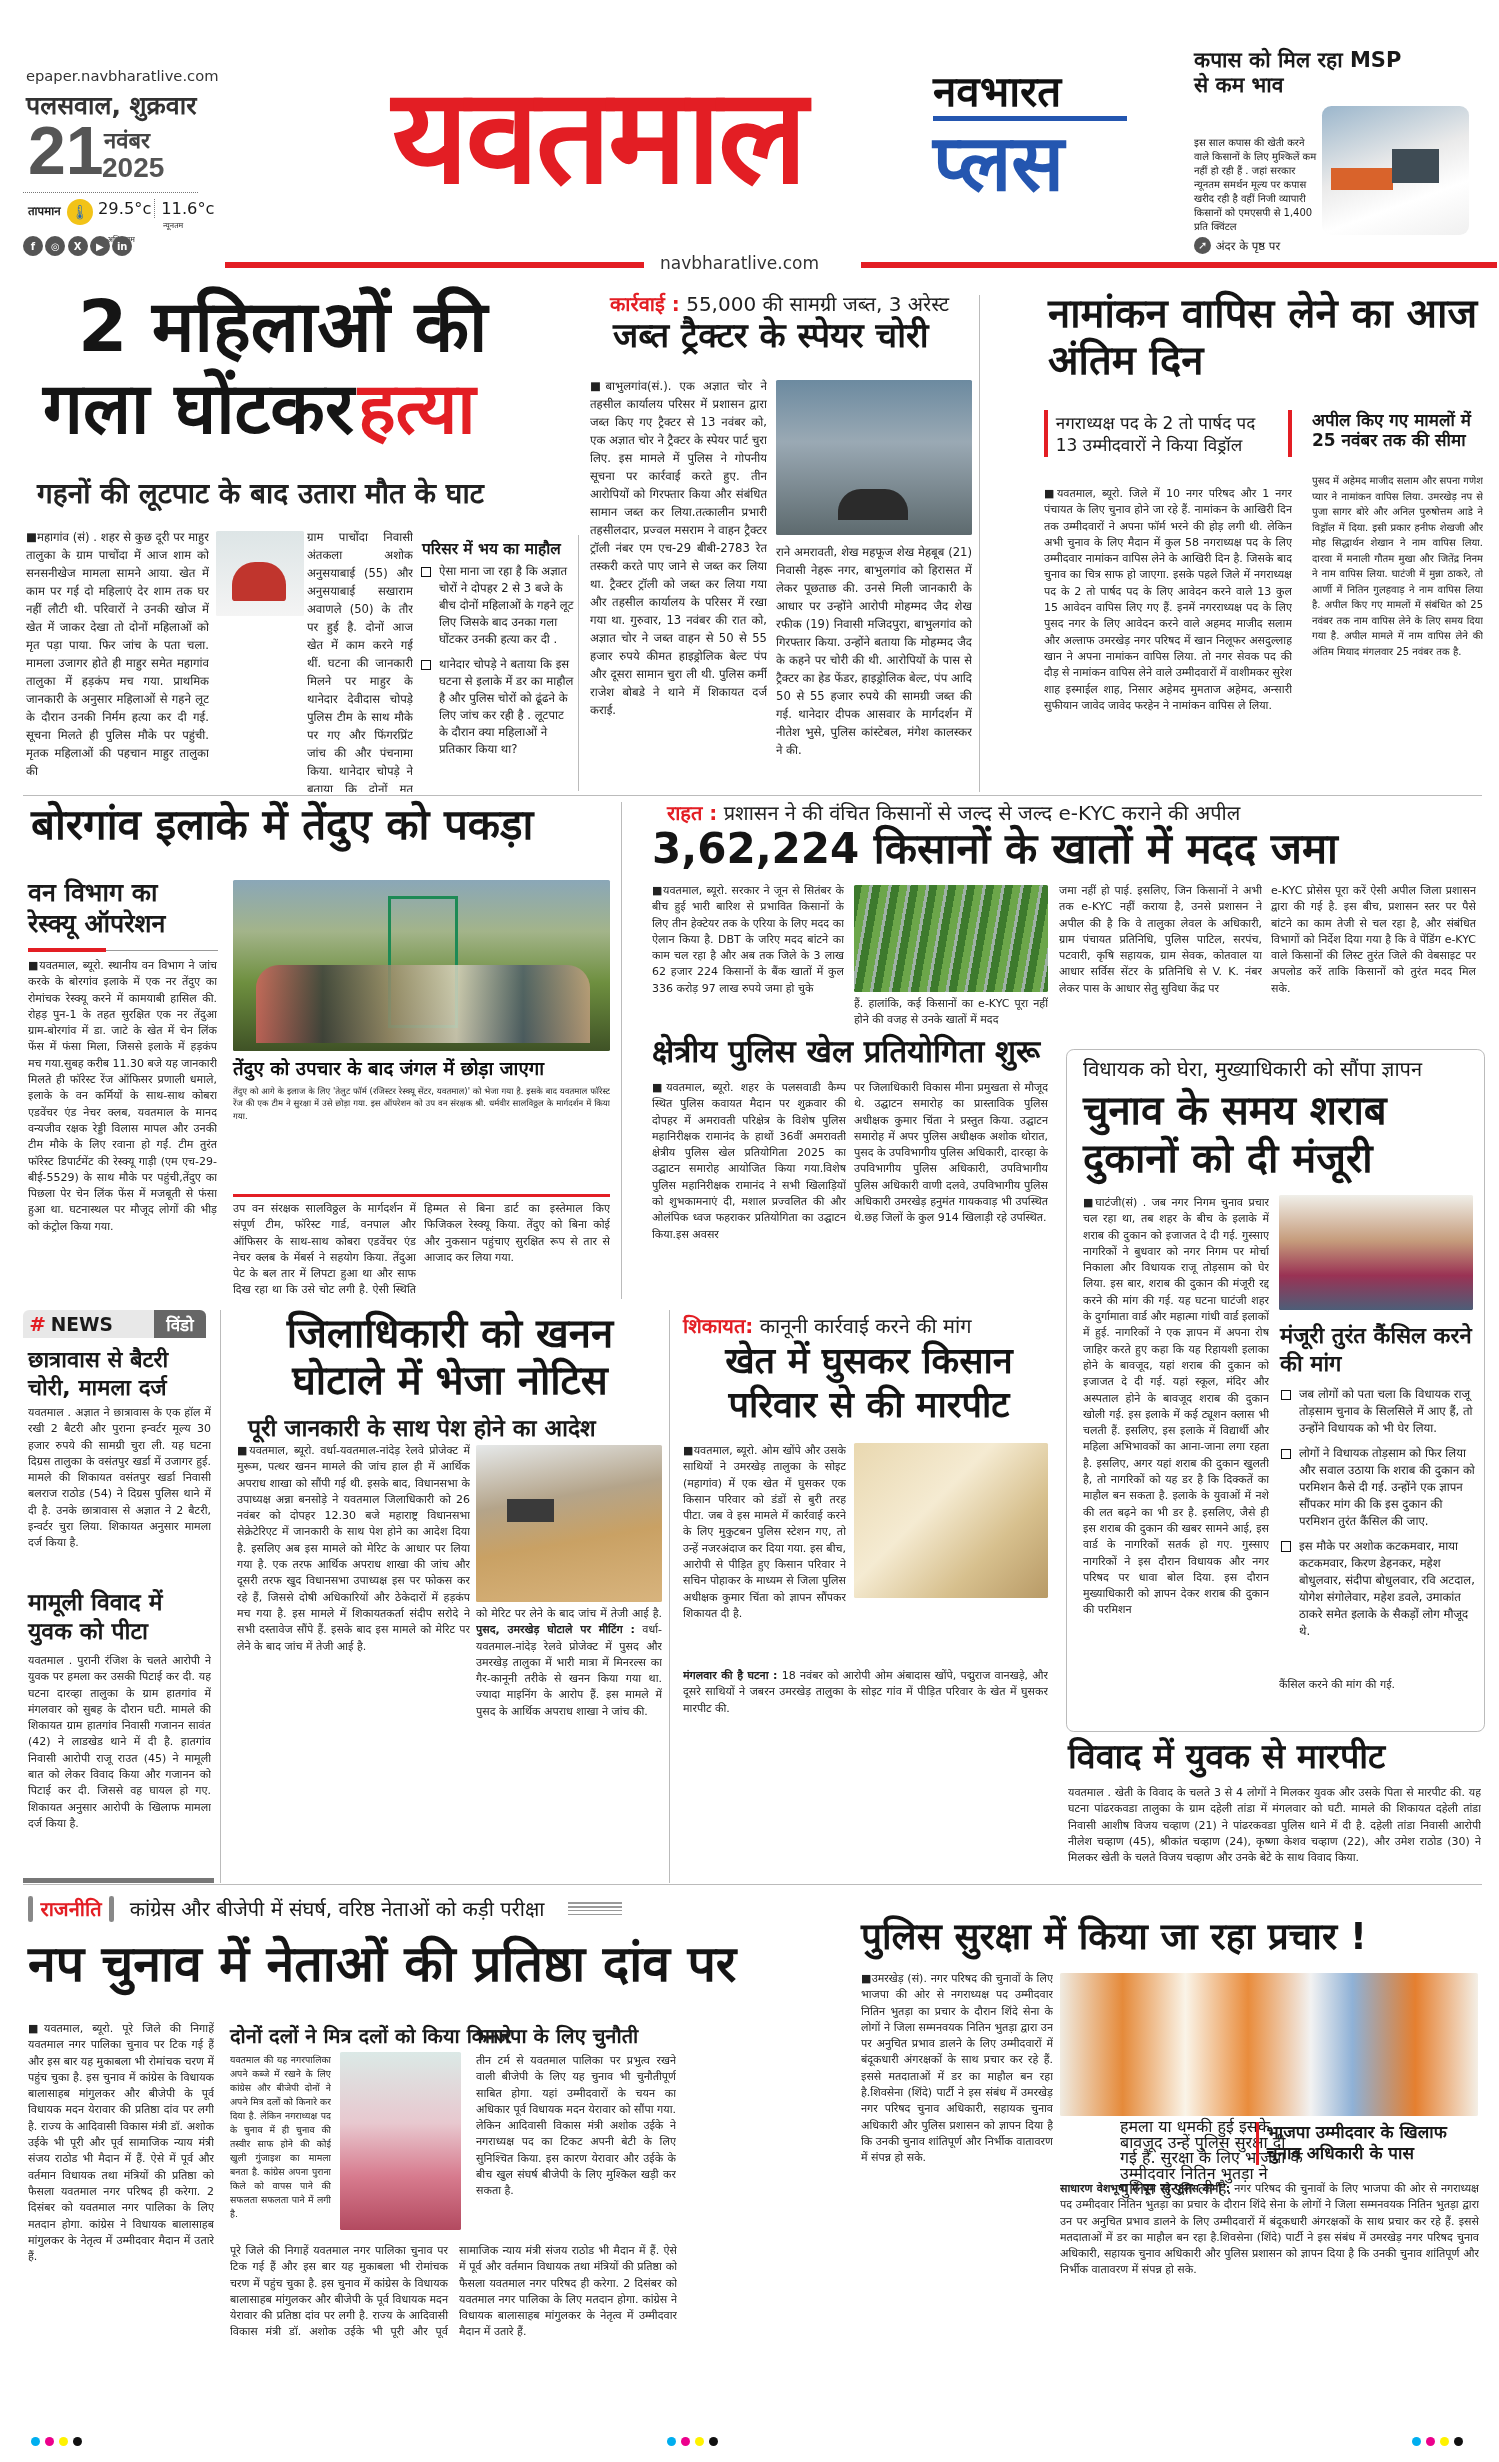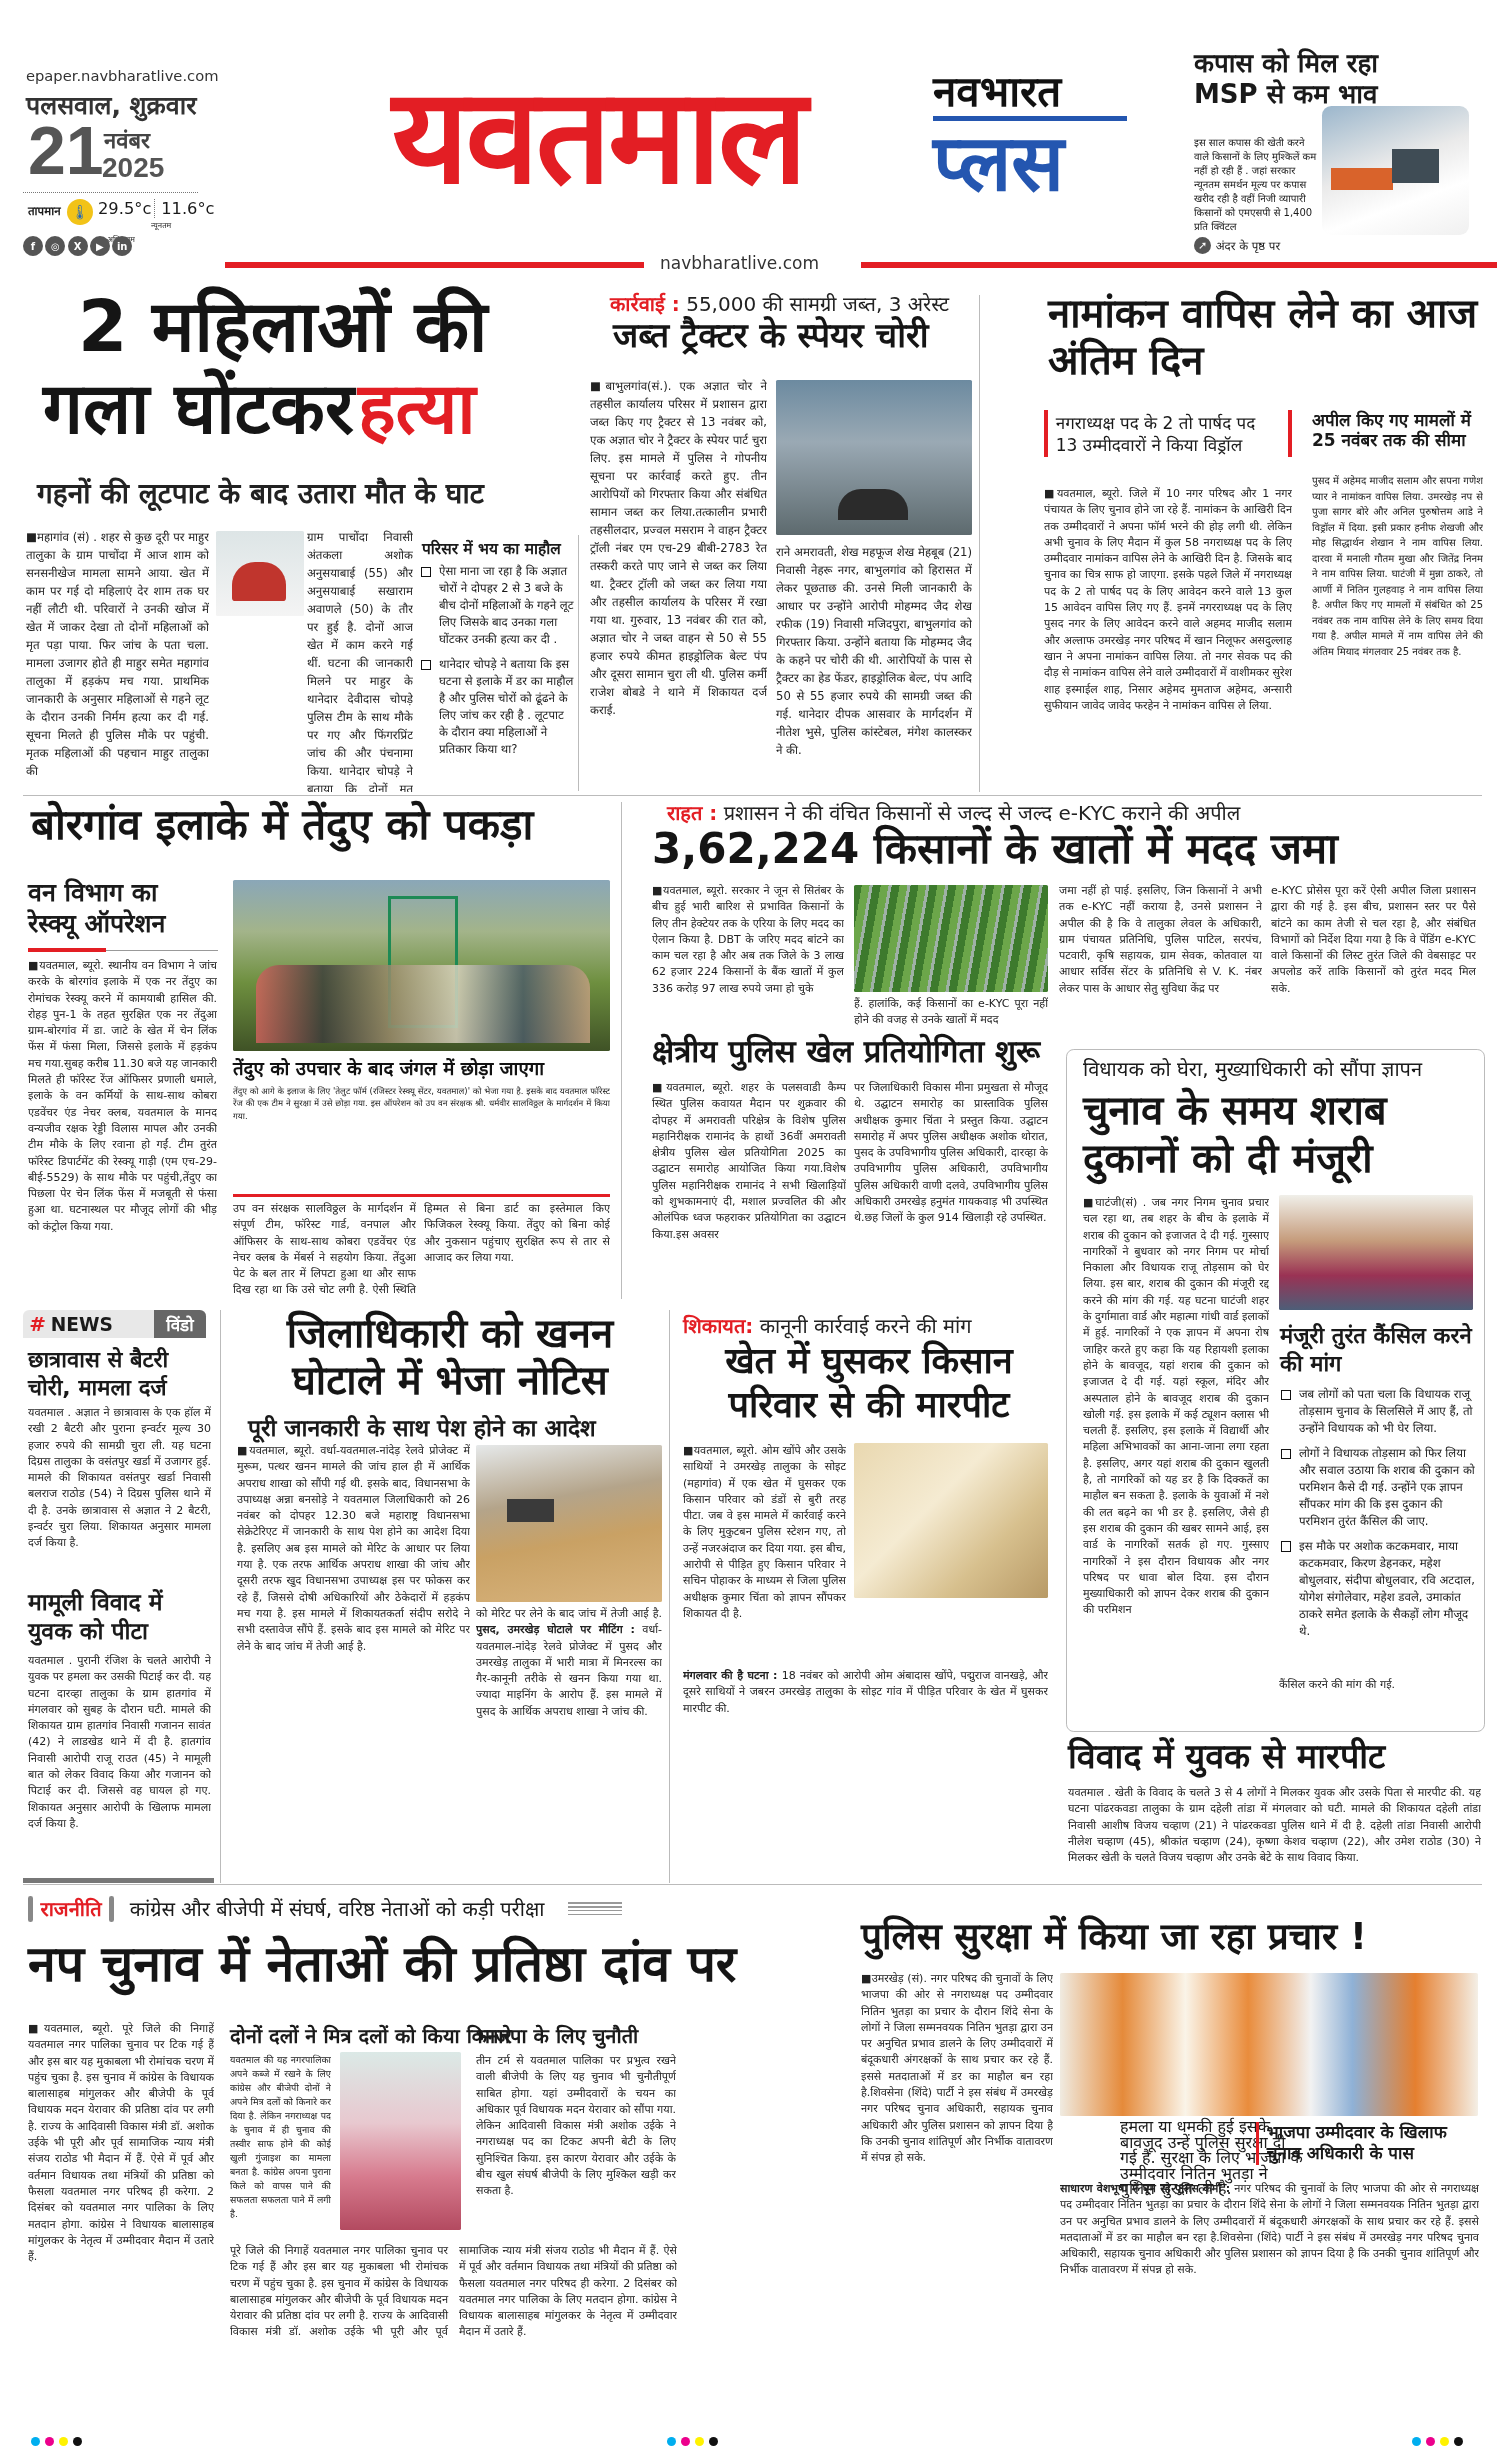--- a/index.html
+++ b/index.html
@@ -28,38 +28,38 @@
 <div class="abs" style="left:26px;top:87px;font-size:25px;font-weight:bold;color:#333;">पलसवाल, शुक्रवार</div>
 <div class="abs" style="left:28px;top:116px;font-size:68px;font-weight:bold;color:#555;line-height:1;font-family:'Liberation Sans',sans-serif;">21</div>
 <div class="abs" style="left:104px;top:124px;font-size:22px;font-weight:bold;color:#444;">नवंबर</div>
 <div class="abs" style="left:102px;top:152px;font-size:28px;font-weight:bold;color:#555;font-family:'Liberation Sans',sans-serif;">2025</div>
 <div class="abs" style="left:23px;top:192px;width:175px;border-top:1.6px dotted #777;"></div>
 <div class="abs" style="left:28px;top:203px;font-size:11.6px;font-weight:bold;">तापमान</div>
 <div class="abs" style="left:67px;top:199px;width:26px;height:26px;border-radius:50%;background:#f2c318;display:flex;align-items:center;justify-content:center;font-size:14px;color:#1c66c2;">🌡</div>
 <div class="abs" style="left:98px;top:199px;font-size:16.3px;">29.5°c</div>
 <div class="abs" style="left:107px;top:234px;font-size:7.8px;text-align:center;">अधिकतम</div>
 <div class="abs" style="left:154px;top:199px;font-size:16.3px;border-left:1.6px dotted #777;padding-left:6.2px;">11.6°c</div>
-<div class="abs" style="left:151px;top:220px;font-size:7.8px;">न्यूनतम</div>
+<div class="abs" style="left:163px;top:220px;font-size:7.8px;">न्यूनतम</div>
 <div class="abs" id="social-row" style="left:23px;top:236px;display:flex;">
     <span class="social">f</span>
     <span class="social">◎</span>
     <span class="social">X</span>
     <span class="social">▶</span>
     <span class="social">in</span>
   </div>
 
 <div class="abs" style="left:392px;top:70px;width:535px;height:136px;color:#e31e24;font-size:132px;font-weight:bold;line-height:132px;letter-spacing:-3.1px;font-family:'DejaVu Sans',sans-serif;">यवतमाल</div>
 <div class="abs" style="left:933px;top:71px;font-size:42px;font-weight:bold;color:#111;line-height:1;">नवभारत</div>
 <div class="abs" style="left:933px;top:116px;width:194px;height:4.7px;background:#2456b0;"></div>
 <div class="abs" style="left:933px;top:124px;font-size:78px;font-weight:bold;color:#2456b0;line-height:1;">प्लस</div>
 <div class="abs" style="left:225px;top:262px;width:419px;height:6.2px;background:#e31e24;"></div>
 <div class="abs" style="left:660px;top:253px;font-size:17px;color:#333;">navbharatlive.com</div>
 <div class="abs" style="left:861px;top:262px;width:636px;height:6.2px;background:#e31e24;"></div>
 
-<div class="abs" style="left:1194px;top:48px;width:210px;font-size:26px;font-weight:bold;line-height:1.2;">कपास को मिल रहा MSP से कम भाव</div>
+<div class="abs" style="left:1194px;top:48px;width:210px;font-size:21px;font-weight:bold;line-height:1.2;">कपास को मिल रहा MSP से कम भाव</div>
 <div class="abs" style="left:1194px;top:116px;width:126px;font-size:10px;line-height:14px;margin-top:20px;">इस साल कपास की खेती करने वाले किसानों के लिए मुश्किलें कम नहीं हो रही हैं . जहां सरकार न्यूनतम समर्थन मूल्य पर कपास खरीद रही है वहीं निजी व्यापारी किसानों को एमएसपी से 1,400 प्रति क्विंटल</div>
 <div class="abs" style="left:1194px;top:237px;display:flex;align-items:center;gap:4.7px;">
   <span style="width:17px;height:17px;border-radius:50%;background:#555;color:#fff;display:inline-flex;align-items:center;justify-content:center;font-size:11px;">➚</span>
   <span style="font-size:11.6px;">अंदर के पृष्ठ पर</span>
 </div>
 <div class="photo" style="left:1322px;top:106px;width:147px;height:129px;background:linear-gradient(160deg,#9bb6cc 0%,#c7d3dc 25%,#eaeaea 45%,#ffffff 70%,#f0f0f0 100%);border-radius:9.3px;">
   <div style="position:absolute;left:9.3px;top:62px;width:62px;height:22px;background:#d9632b;"></div>
   <div style="position:absolute;left:70px;top:43px;width:47px;height:34px;background:#3f4c55;"></div>
 </div>
 

